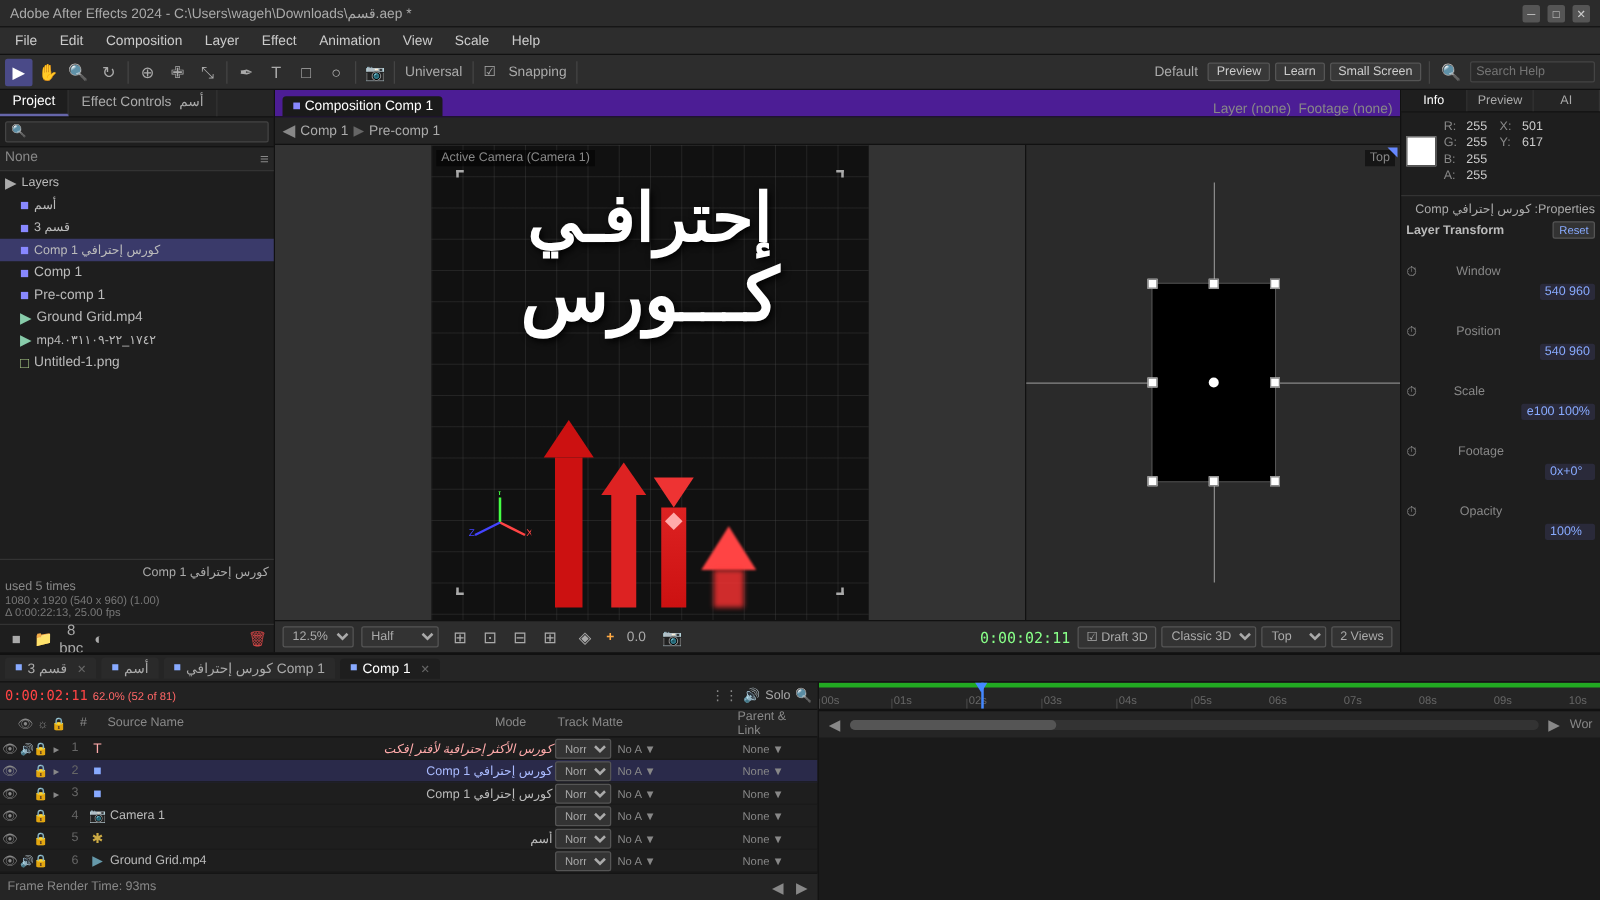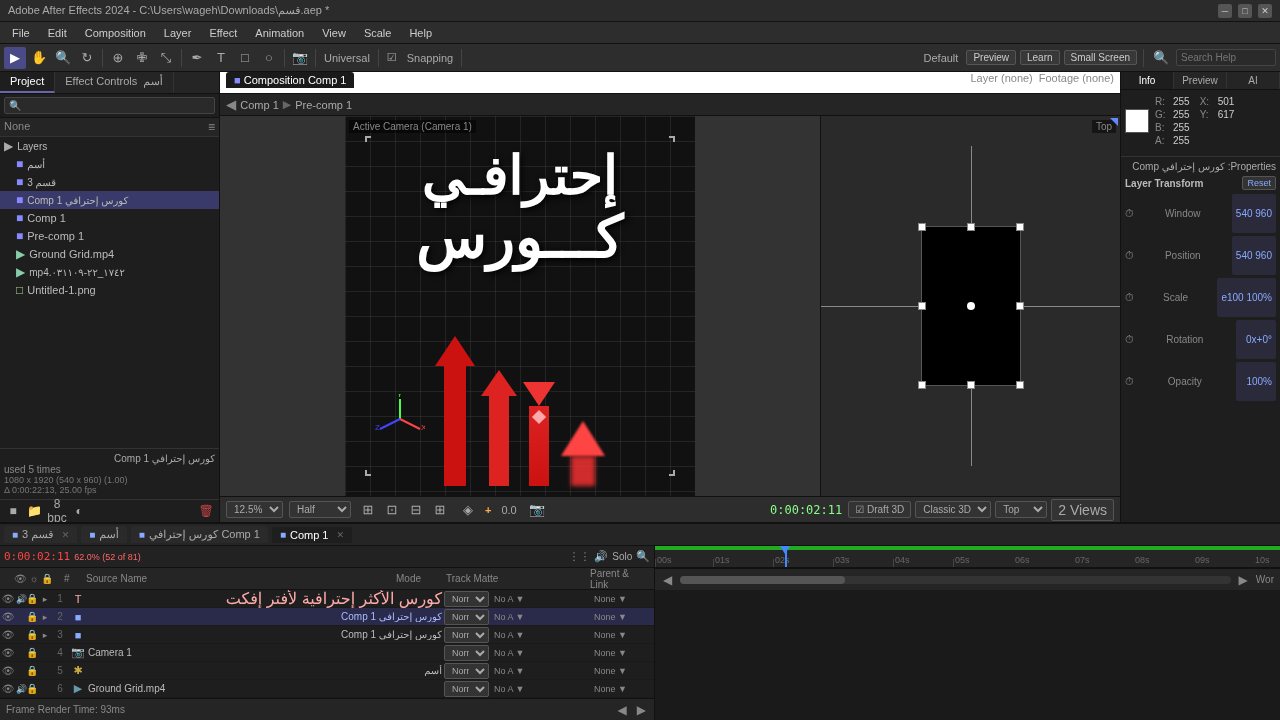--- a/index.html
+++ b/index.html
@@ -172,24 +172,24 @@
 
     
     .center-panel {
       flex: 1;
       display: flex;
       flex-direction: column;
       background: #1a1a1a;
     }
 
     .viewer-header {
-      background: #ffffff;
+      background: #4c1d95;
       height: 22px;
       display: flex;
-      align-items: flex-start;
+      align-items: flex-end;
       padding: 0 6px;
       border-bottom: 1px solid #111;
       font-size: 11px;
       color: #bbb;
       gap: 6px;
     }
     .viewer-tab {
       padding: 2px 8px;
       background: #1e1e1e;
       border-radius: 3px 3px 0 0;
@@ -386,24 +386,24 @@
       display: flex;
       align-items: center;
       justify-content: space-between;
       margin: 3px 0;
       font-size: 10px;
     }
     .prop-label { color: #888; }
     .prop-value {
       color: #88aaff;
       background: #2a2a3a;
-      padding: 14px 4px;
+      padding: 1px 4px;
       border-radius: 2px;
       min-width: 40px;
-      text-align: right;
+      margin-top: 32px;
     }
 
     
     .bottom-section {
       flex: 1;
       display: flex;
       flex-direction: column;
       border-top: 2px solid #111;
       background: #1a1a1a;
     }
@@ -621,21 +621,21 @@
       font-size: 10px;
       padding: 2px 6px;
       border-radius: 2px;
       cursor: pointer;
     }
 
     .two-views-btn {
       background: #333;
       border: 1px solid #555;
       color: #aaa;
-      font-size: 14px;
+      font-size: 10px;
       padding: 2px 6px;
       border-radius: 2px;
       cursor: pointer;
     }
   </style>
 </head>
 <body>
 
 <div class="title-bar">
   <span style="font-size:11px;color:#aaa;">Adobe After Effects 2024 - C:\Users\wageh\Downloads\قسم.aep *</span>
@@ -966,21 +966,21 @@
           <span class="prop-label">Position</span>
           <span class="prop-value" style="cursor:pointer;">540 960</span>
         </div>
         <div class="prop-row">
           <button style="background:none; border:none; color:#888; font-size:11px; cursor:pointer;">⏱</button>
           <span class="prop-label">Scale</span>
           <span class="prop-value" style="cursor:pointer;">e100 100%</span>
         </div>
         <div class="prop-row">
           <button style="background:none; border:none; color:#888; font-size:11px; cursor:pointer;">⏱</button>
-          <span class="prop-label">Rotation</span>
+          <span class="prop-label">Footage</span>
           <span class="prop-value" style="cursor:pointer;">0x+0°</span>
         </div>
         <div class="prop-row">
           <button style="background:none; border:none; color:#888; font-size:11px; cursor:pointer;">⏱</button>
           <span class="prop-label">Opacity</span>
           <span class="prop-value" style="cursor:pointer;">100%</span>
         </div>
       </div>
     </div>
 
@@ -1034,21 +1034,21 @@
 
         <div class="layer-list">
 
           <div class="layer-row">
             <span class="layer-eye">👁</span>
             <span style="width:10px; font-size:9px; color:#888;">🔊</span>
             <span class="layer-lock">🔒</span>
             <span style="width:10px; text-align:center; color:#888; font-size:9px;">▸</span>
             <span class="layer-num">1</span>
             <span style="width:16px; text-align:center; color:#ffaaaa; font-size:11px;">T</span>
-            <span class="layer-name" style="direction:rtl; font-size:16px; color:#ffaaaa;">كورس الأكثر إحترافية لأفتر إفكت</span>
+            <span class="layer-name" style="direction:rtl; font-size:10px; color:#ffaaaa;font-style:italic;">كورس الأكثر إحترافية لأفتر إفكت</span>
             <span style="width:50px; font-size:9px; color:#888;">
               <select class="mode-dropdown" style="font-size:9px; width:45px;"><option>Norm</option></select>
             </span>
             <span style="width:100px; font-size:9px; color:#888; display:flex; align-items:center; gap:2px;">
               No A <button style="background:none;border:none;color:#888;cursor:pointer;font-size:9px;">▼</button>
             </span>
             <span style="width:60px; font-size:9px; color:#888;">None <span style="cursor:pointer;">▼</span></span>
           </div>
 
           <div class="layer-row selected">

